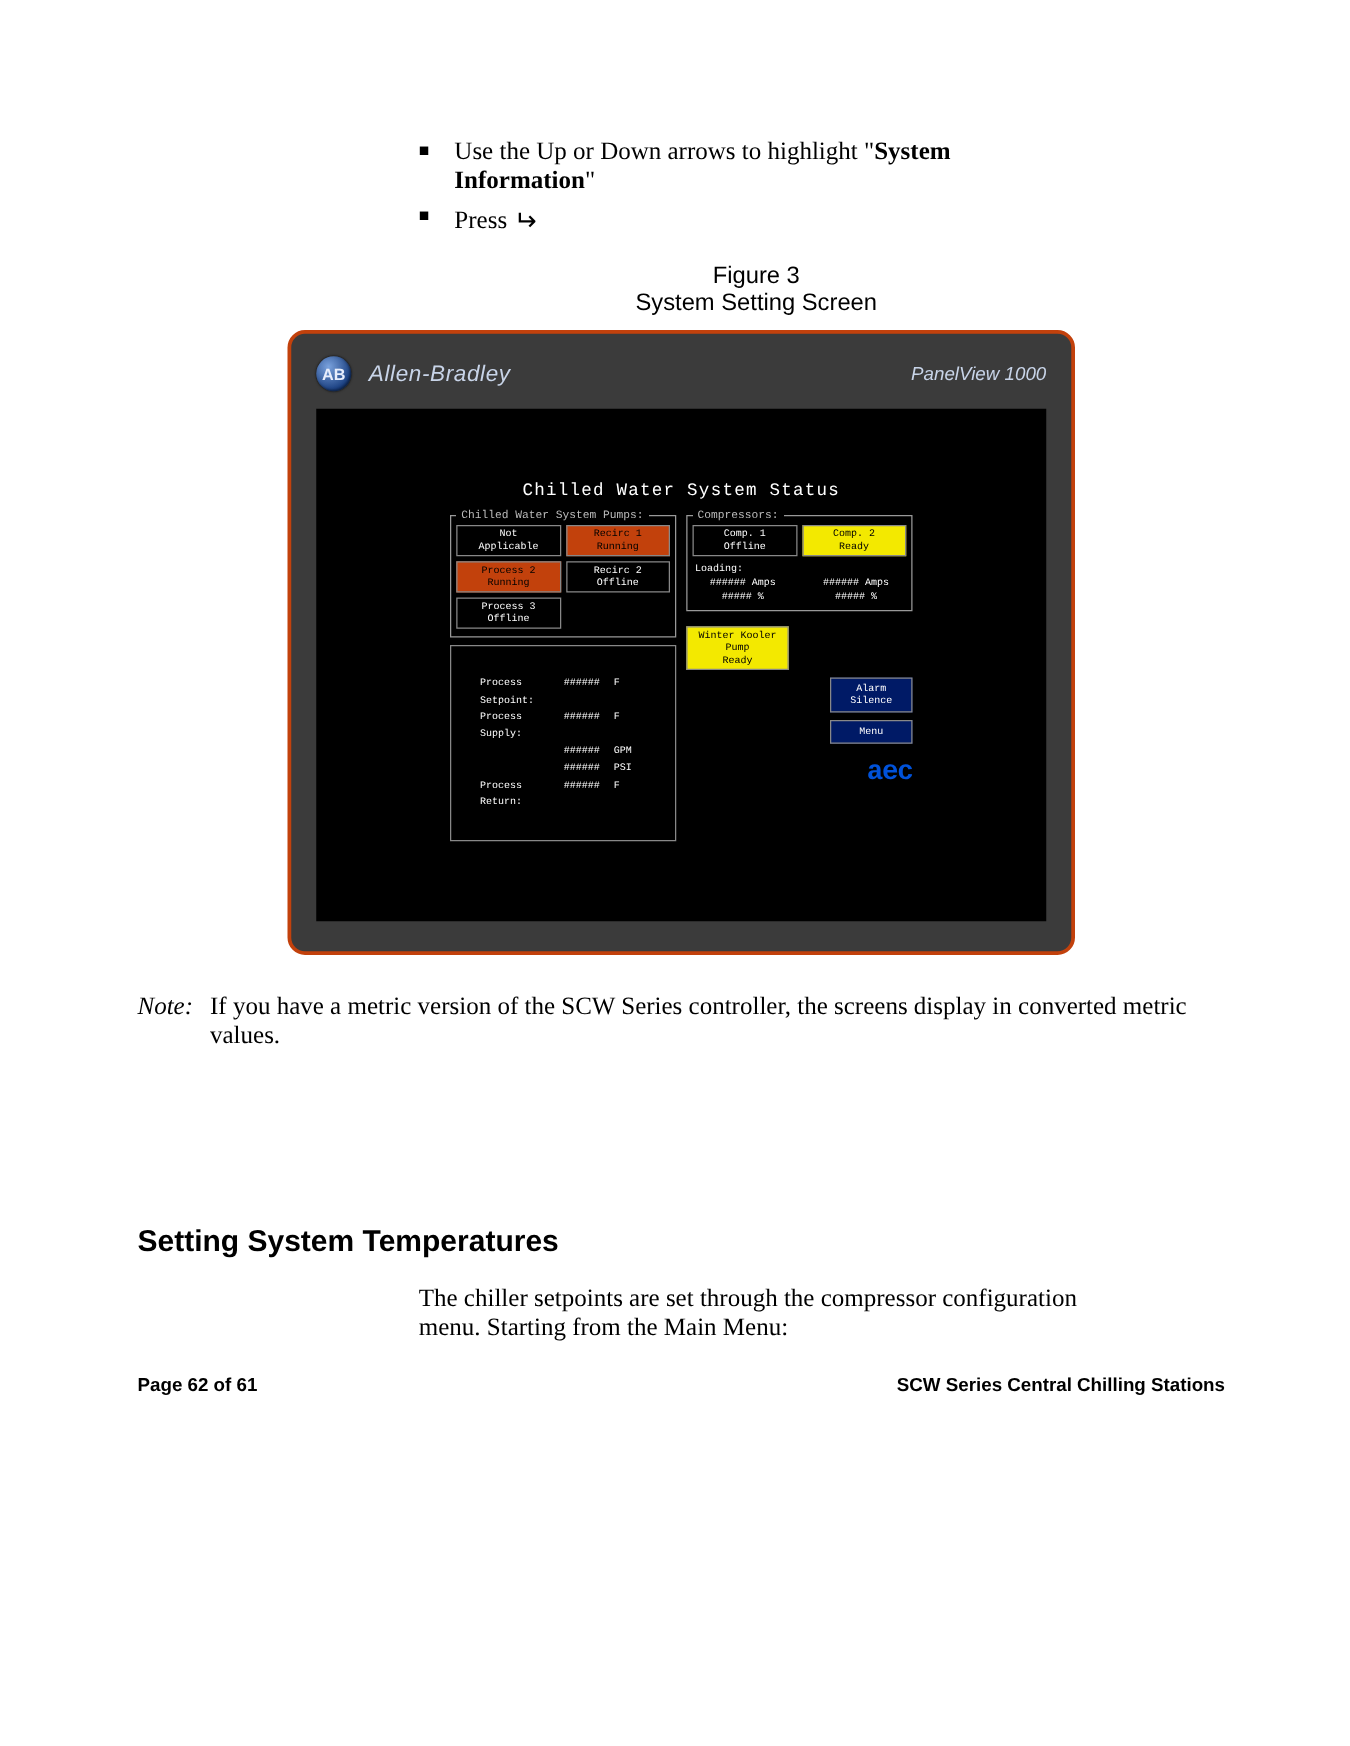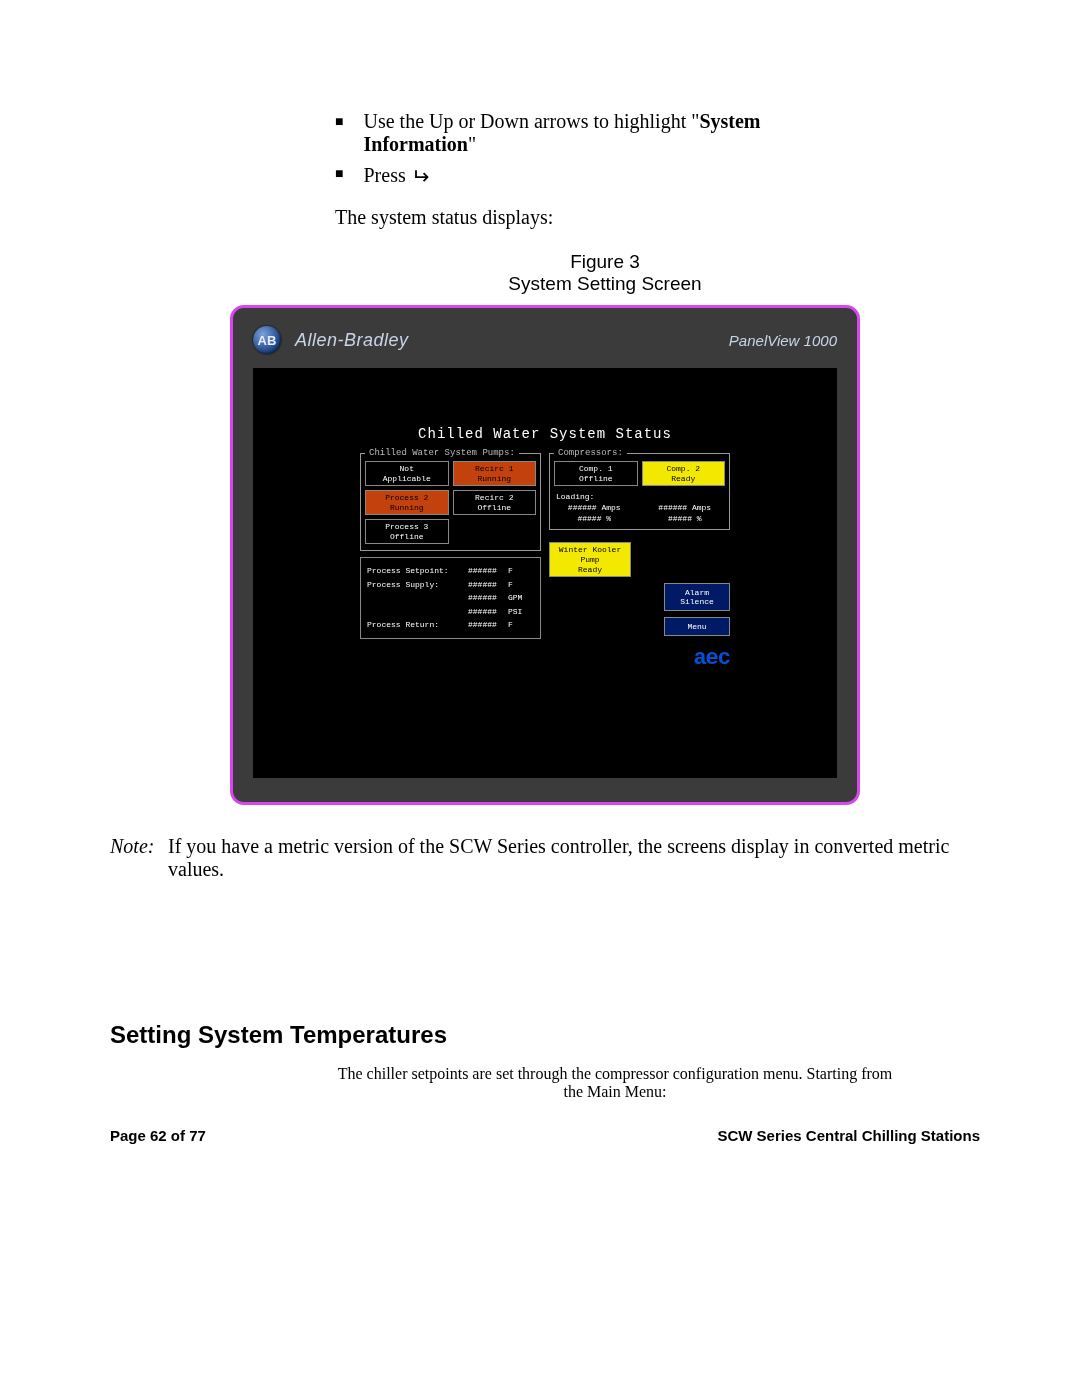--- a/index.html
+++ b/index.html
@@ -13,21 +13,21 @@
     padding: 110px 100px 30px 110px;
   }
   .indent-block { margin-left: 225px; width: 540px; }
   .bullet-row { display: flex; margin-bottom: 6px; }
   .bullet-row .sq { font-size: 14px; margin-right: 20px; margin-top: 4px; }
   .caption { text-align: center; font-family: Arial, Helvetica, sans-serif; font-size: 19px; margin: 22px 0 10px 0; }
   
   .panel-frame {
     width: 630px; height: 500px;
     background: #3b3b3b;
-    border: 3px solid #d946ef;
+    border: 3px solid #c2410c;
     border-radius: 14px;
     margin: 0 auto 30px auto;
     padding: 18px 20px 20px 20px;
     box-sizing: border-box;
     position: relative;
   }
   .panel-header { display: flex; align-items: center; color: #c8d4e8; font-family: Arial, sans-serif; }
   .ab-logo {
     width: 28px; height: 28px; border-radius: 50%;
     background: radial-gradient(circle at 35% 30%, #7aa2dd, #1a3f80 70%);
@@ -53,55 +53,54 @@
   .cols { display: flex; gap: 8px; }
   .colL, .colR { flex: 1; }
   fieldset.hmi { border: 1px solid #999; padding: 3px 4px 6px 4px; margin: 0 0 6px 0; }
   fieldset.hmi legend { font-size: 9px; padding: 0 4px; color:#bbb;}
   .grid2 { display: grid; grid-template-columns: 1fr 1fr; gap: 4px; }
   .tile { border: 1px solid #888; text-align: center; padding: 2px 0 1px 0; font-size: 8px; line-height: 1.25;}
   .green { background: #c2410c; color:#000;}
   .yellow { background: #f3e900; color:#000;}
   .load-row { display:flex; gap:10px; font-size:8px; margin-top:2px;}
   .load-row span { flex:1; text-align:center;}
-  .readouts { border:1px solid #888; padding:6px; font-size:8px; line-height:1.7;}
+  .readouts { border:1px solid #888; padding:23px; font-size:8px; line-height:1.7;}
   .readrow { display:flex; }
   .readrow .lbl {flex:1;}
   .readrow .val {width:40px; text-align:left;}
   .readrow .unit{width:26px;}
   .rcol { display:flex; flex-direction:column; gap:6px;}
   .btnbox { border:1px solid #888; text-align:center; font-size:8px; padding:4px 5px; width:54px; margin-left:auto;}
   .navy { background:#001a66; color:#fff;}
   .aec-logo { color:#0052da; font-weight:bold; font-size:22px; text-align:right; margin-top:4px; letter-spacing:-1px;}
   
   .note-row { display:flex; margin-top:10px;}
   .note-row .nlabel { font-style: italic; width:58px;}
   .note-row .ntext { flex:1;}
   h2.section { font-family: Arial, Helvetica, sans-serif; font-weight:bold; font-size:24px; margin: 140px 0 16px 0;}
-  .follow-p { margin-left:225px; width:560px; font-size:16px;text-align:center;}
+  .follow-p { margin-left:225px; width:560px; font-size:20px;}
   .footer { display:flex; justify-content:space-between; font-family: Arial, sans-serif; font-weight:bold; font-size:15px; margin-top:26px;}
   .enter-sym { font-size:22px; display:inline-block; transform: translateY(2px) scaleX(-1);}
 </style>
 </head>
 <body>
 
 <div class="indent-block">
   <div class="bullet-row">
     <span class="sq">■</span>
     <span>
       <span>Use the Up or Down arrows to highlight "</span><b>System Information</b><span>"</span>
     </span>
   </div>
   <div class="bullet-row">
     <span class="sq">■</span>
     <span>
       <span>Press </span><span class="enter-sym">↵</span>
     </span>
   </div>
-  <p style="margin:18px 0 0 0;">The system status displays:</p>
   <div class="caption">
     <span>Figure 3</span><br>
     <span>System Setting Screen</span>
   </div>
 </div>
 
 <div class="panel-frame">
   <div class="panel-header">
     <div class="ab-logo">AB</div>
     <div class="ab-name">Allen-Bradley</div>
@@ -183,15 +182,15 @@
 
 <div class="note-row">
   <div class="nlabel">Note:</div>
   <div class="ntext">If you have a metric version of the SCW Series controller, the screens display in converted metric values.</div>
 </div>
 
 <h2 class="section">Setting System Temperatures</h2>
 <p class="follow-p">The chiller setpoints are set through the compressor configuration menu.  Starting from the Main Menu:</p>
 
 <div class="footer">
-  <span>Page 62 of 77</span>
+  <span>Page 62 of 61</span>
   <span>SCW Series Central Chilling Stations</span>
 </div>
 
 </body></html>

